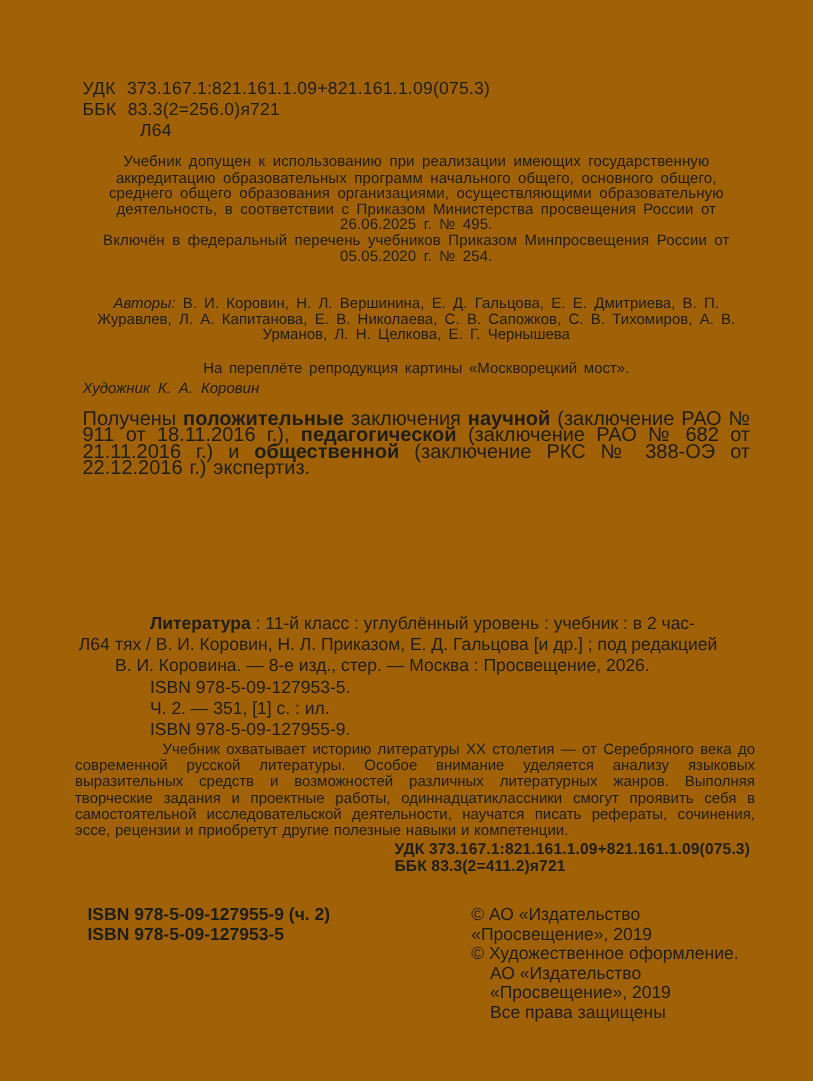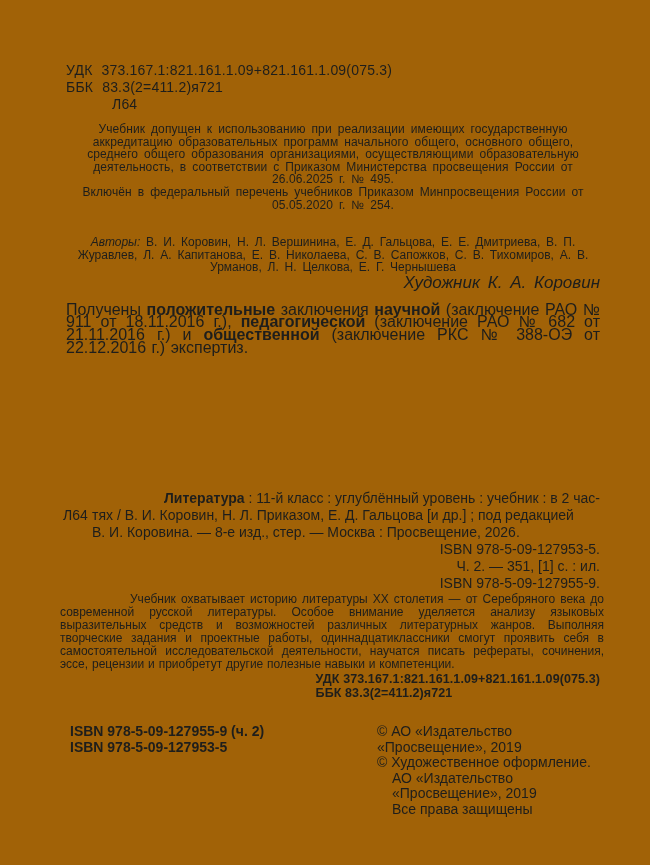--- a/index.html
+++ b/index.html
@@ -29,33 +29,33 @@
     font-size: 12px; line-height: 12.6px;
     word-spacing: 2.5px; letter-spacing: 0.1px;
   }
   .admission { margin-top: 10px; }
 
   .authors {
     margin: 25px 0 0 0; text-align: center;
     font-size: 12px; line-height: 12.6px; word-spacing: 2.5px;
   }
   .cover-note { margin: 14px 0 0 0; text-align: center; font-size: 12px; line-height: 12.6px; word-spacing: 2px; }
-  .artist { margin: 3px 0 0 0; text-align: right; font-size: 17px; line-height: 12.6px; font-style: italic; word-spacing: 3px; }
+  .artist { margin: 3px 0 0 0; text-align: left; font-size: 12px; line-height: 12.6px; font-style: italic; word-spacing: 3px; }
 
   .expertise {
     margin: 14px 0 0 0; text-align: justify;
     font-size: 16px; line-height: 12.9px; word-spacing: 1px;
   }
 
   
   .lower { position: absolute; left: 66px; top: 490px; width: 534px; }
 
   .biblio { position: relative; margin-left: 26px; width: 508px; font-size: 14px; line-height: 17px; }
   .biblio .bline { white-space: nowrap; }
-  .biblio .indent { padding-left: 28px; text-align: right; }
+  .biblio .indent { padding-left: 28px; }
   .biblio .hang-code { position: absolute; left: -29px; top: 17px; }
 
   .annotation {
     margin: 1px 0 0 -6px; width: 544px;
     text-align: justify; text-indent: 70px;
     font-size: 12px; line-height: 12.9px; word-spacing: 0.5px;
   }
 
   .udk-footer {
     margin: 3px 0 0 auto; width: fit-content;
@@ -72,30 +72,31 @@
 <div class="page">
   <div class="content">
 
     <div class="udk-top">
       <div class="udk-row">
         <span>УДК</span>
         <span>373.167.1:821.161.1.09+821.161.1.09(075.3)</span>
       </div>
       <div class="udk-row">
         <span>ББК</span>
-        <span>83.3(2=411.2)я721</span>
+        <span>83.3(2=256.0)я721</span>
       </div>
       <div class="code-top">Л64</div>
     </div>
 
     <p class="admission">Учебник допущен к использованию при реализации имеющих государственную аккредитацию образовательных программ начального общего, основного общего, среднего общего образования организациями, осуществляющими образовательную деятельность, в соответствии с Приказом Министерства просвещения России от 26.06.2025 г. № 495.</p>
     <p class="admission2">Включён в федеральный перечень учебников Приказом Минпросвещения России от 05.05.2020 г. № 254.</p>
 
     <p class="authors"><span style="font-style: italic;">Авторы: </span><span>В. И. Коровин, Н. Л. Вершинина, Е. Д. Гальцова, Е. Е. Дмитриева, В. П. Журавлев, Л. А. Капитанова, Е. В. Николаева, С. В. Сапожков, С. В. Тихомиров, А. В. Урманов, Л. Н. Целкова, Е. Г. Чернышева</span></p>
 
+    <p class="cover-note">На переплёте репродукция картины «Москворецкий мост».</p>
     <p class="artist">Художник К. А. Коровин</p>
 
     <p class="expertise"><span>Получены </span><span style="font-weight: bold;">положительные</span><span> заключения </span><span style="font-weight: bold;">научной</span><span> (заключение РАО № 911 от 18.11.2016 г.), </span><span style="font-weight: bold;">педагогической</span><span> (заключение РАО № 682 от 21.11.2016 г.) и </span><span style="font-weight: bold;">общественной</span><span> (заключение РКС № 388-ОЭ от 22.12.2016 г.) экспертиз.</span></p>
   </div>
 
   <div class="lower">
 
     <div class="biblio">
       <span class="hang-code">Л64</span>
       <div class="bline indent"><span style="font-weight: bold;">Литература</span><span> : 11-й класс : углублённый уровень : учебник : в 2 час-</span></div>

